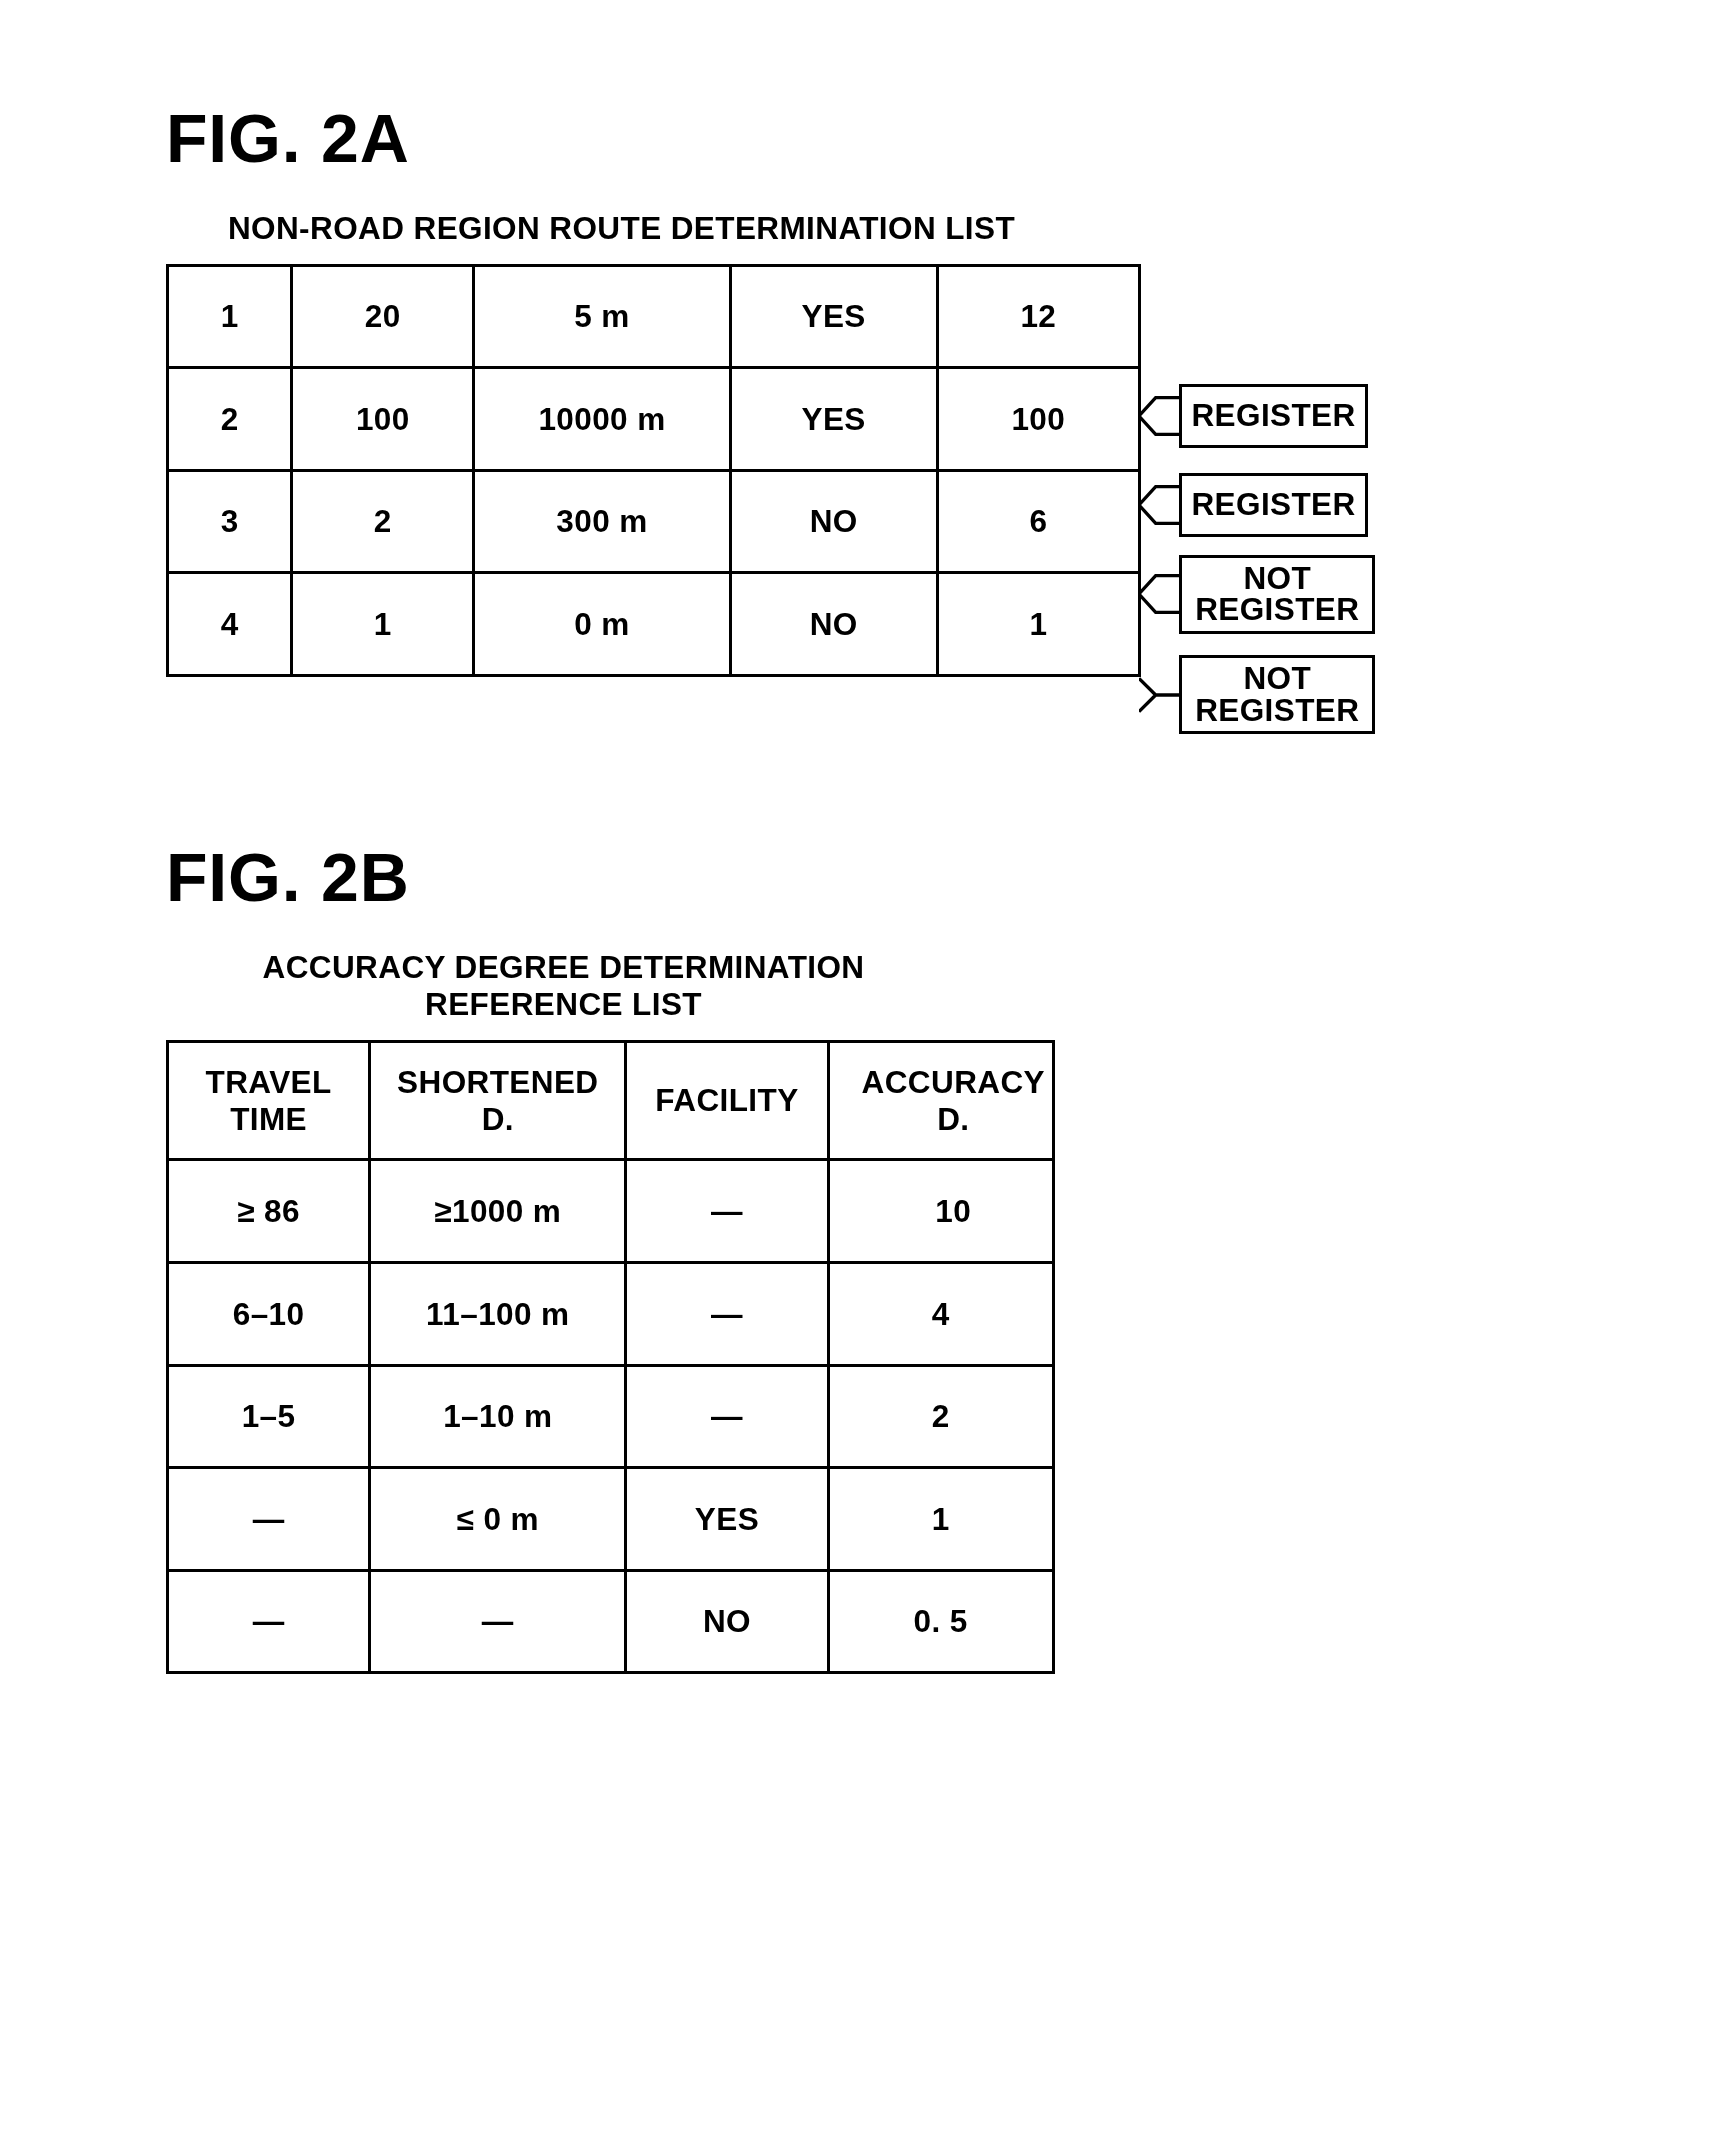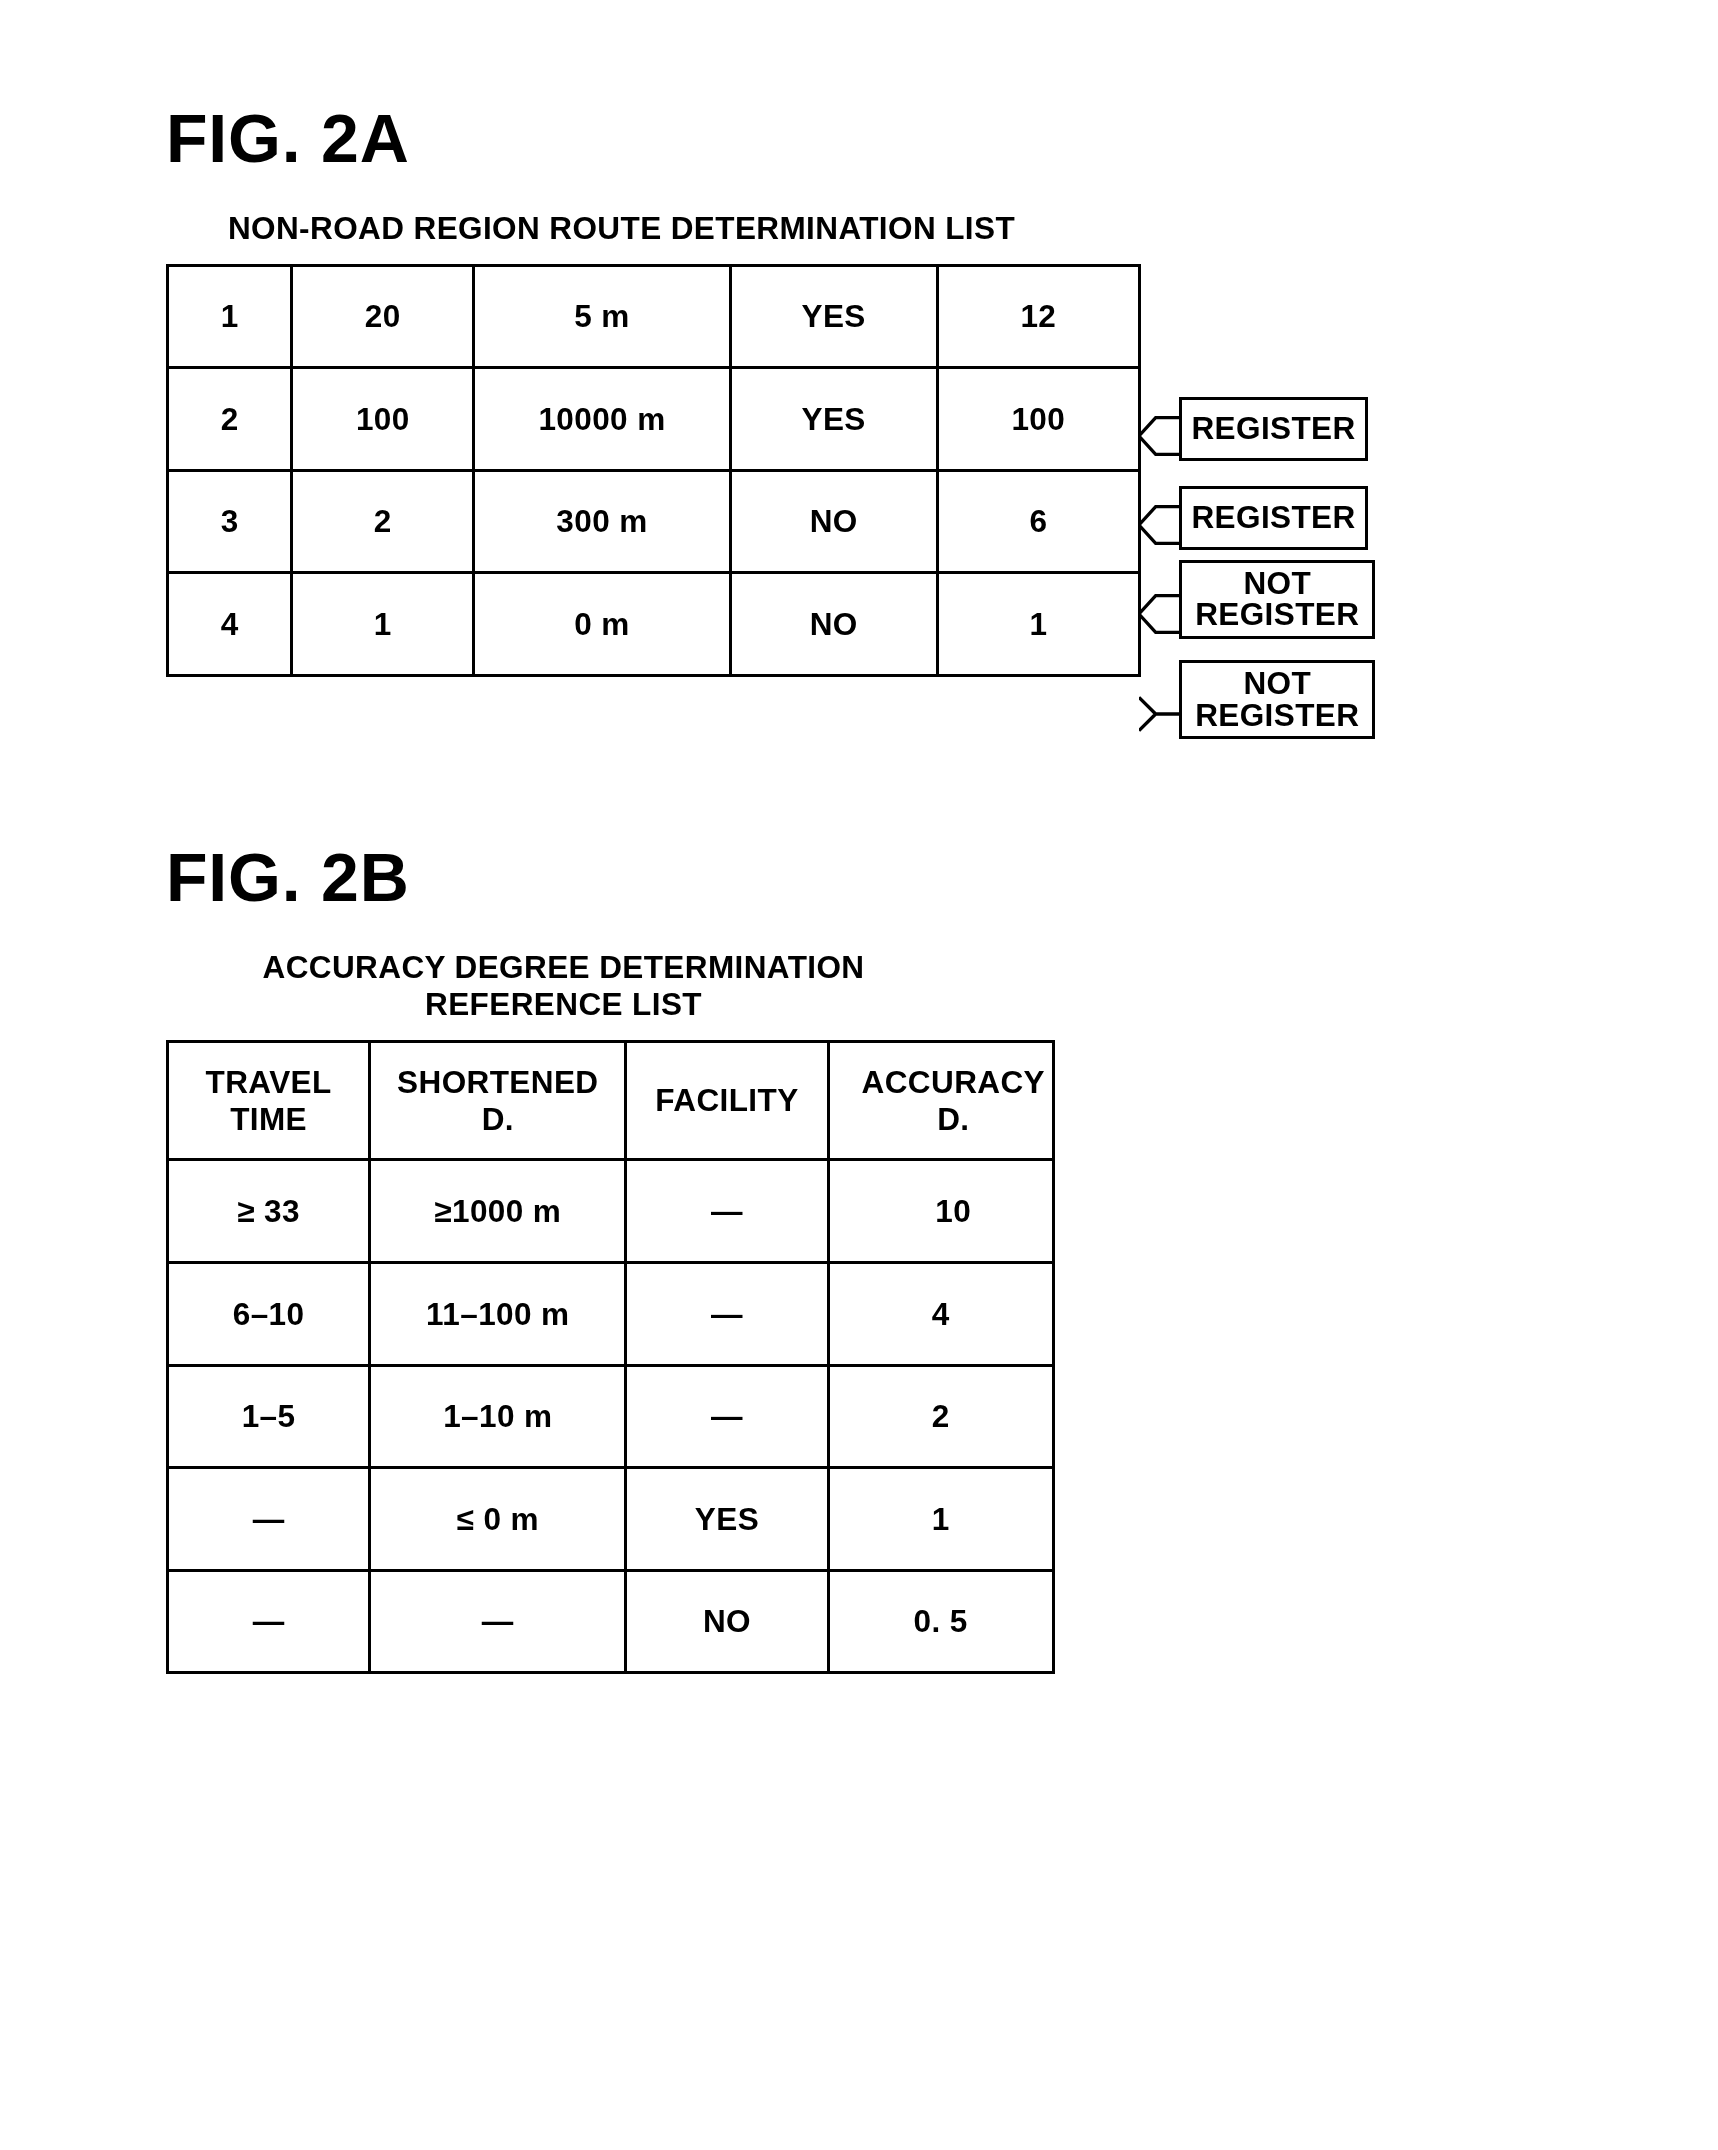--- a/index.html
+++ b/index.html
@@ -56,21 +56,21 @@
   .tableB .c3 { width: 162px; padding-left: 32px; }
 
   .badges {
     display: flex;
     flex-direction: column;
     padding-top: 108px;
     margin-left: -1.7px;
   }
   .badge-row {
     display: flex;
-    align-items: flex-end;
+    align-items: center;
     height: 89px;
   }
   .connector {
     flex-shrink: 0;
   }
   .badge {
     border: 3.3px solid #000;
     text-align: center;
     line-height: 1.0;
     padding: 5px 12px;
@@ -158,21 +158,21 @@
 <div class="table-wrap">
   <table class="tableB">
     <tbody>
         <tr>
       <th class="c0">TRAVEL<br>TIME</th>
       <th class="c1">SHORTENED<br>D.</th>
       <th class="c2">FACILITY</th>
       <th class="c3">ACCURACY<br>D.</th>
     </tr>
     <tr>
-      <td class="c0">≥ 33</td>
+      <td class="c0">≥ 86</td>
       <td class="c1">≥1000 m</td>
       <td class="c2">—</td>
       <td class="c3">10</td>
     </tr>
     <tr>
       <td>6–10</td>
       <td>11–100 m</td>
       <td>—</td>
       <td>4</td>
     </tr>

